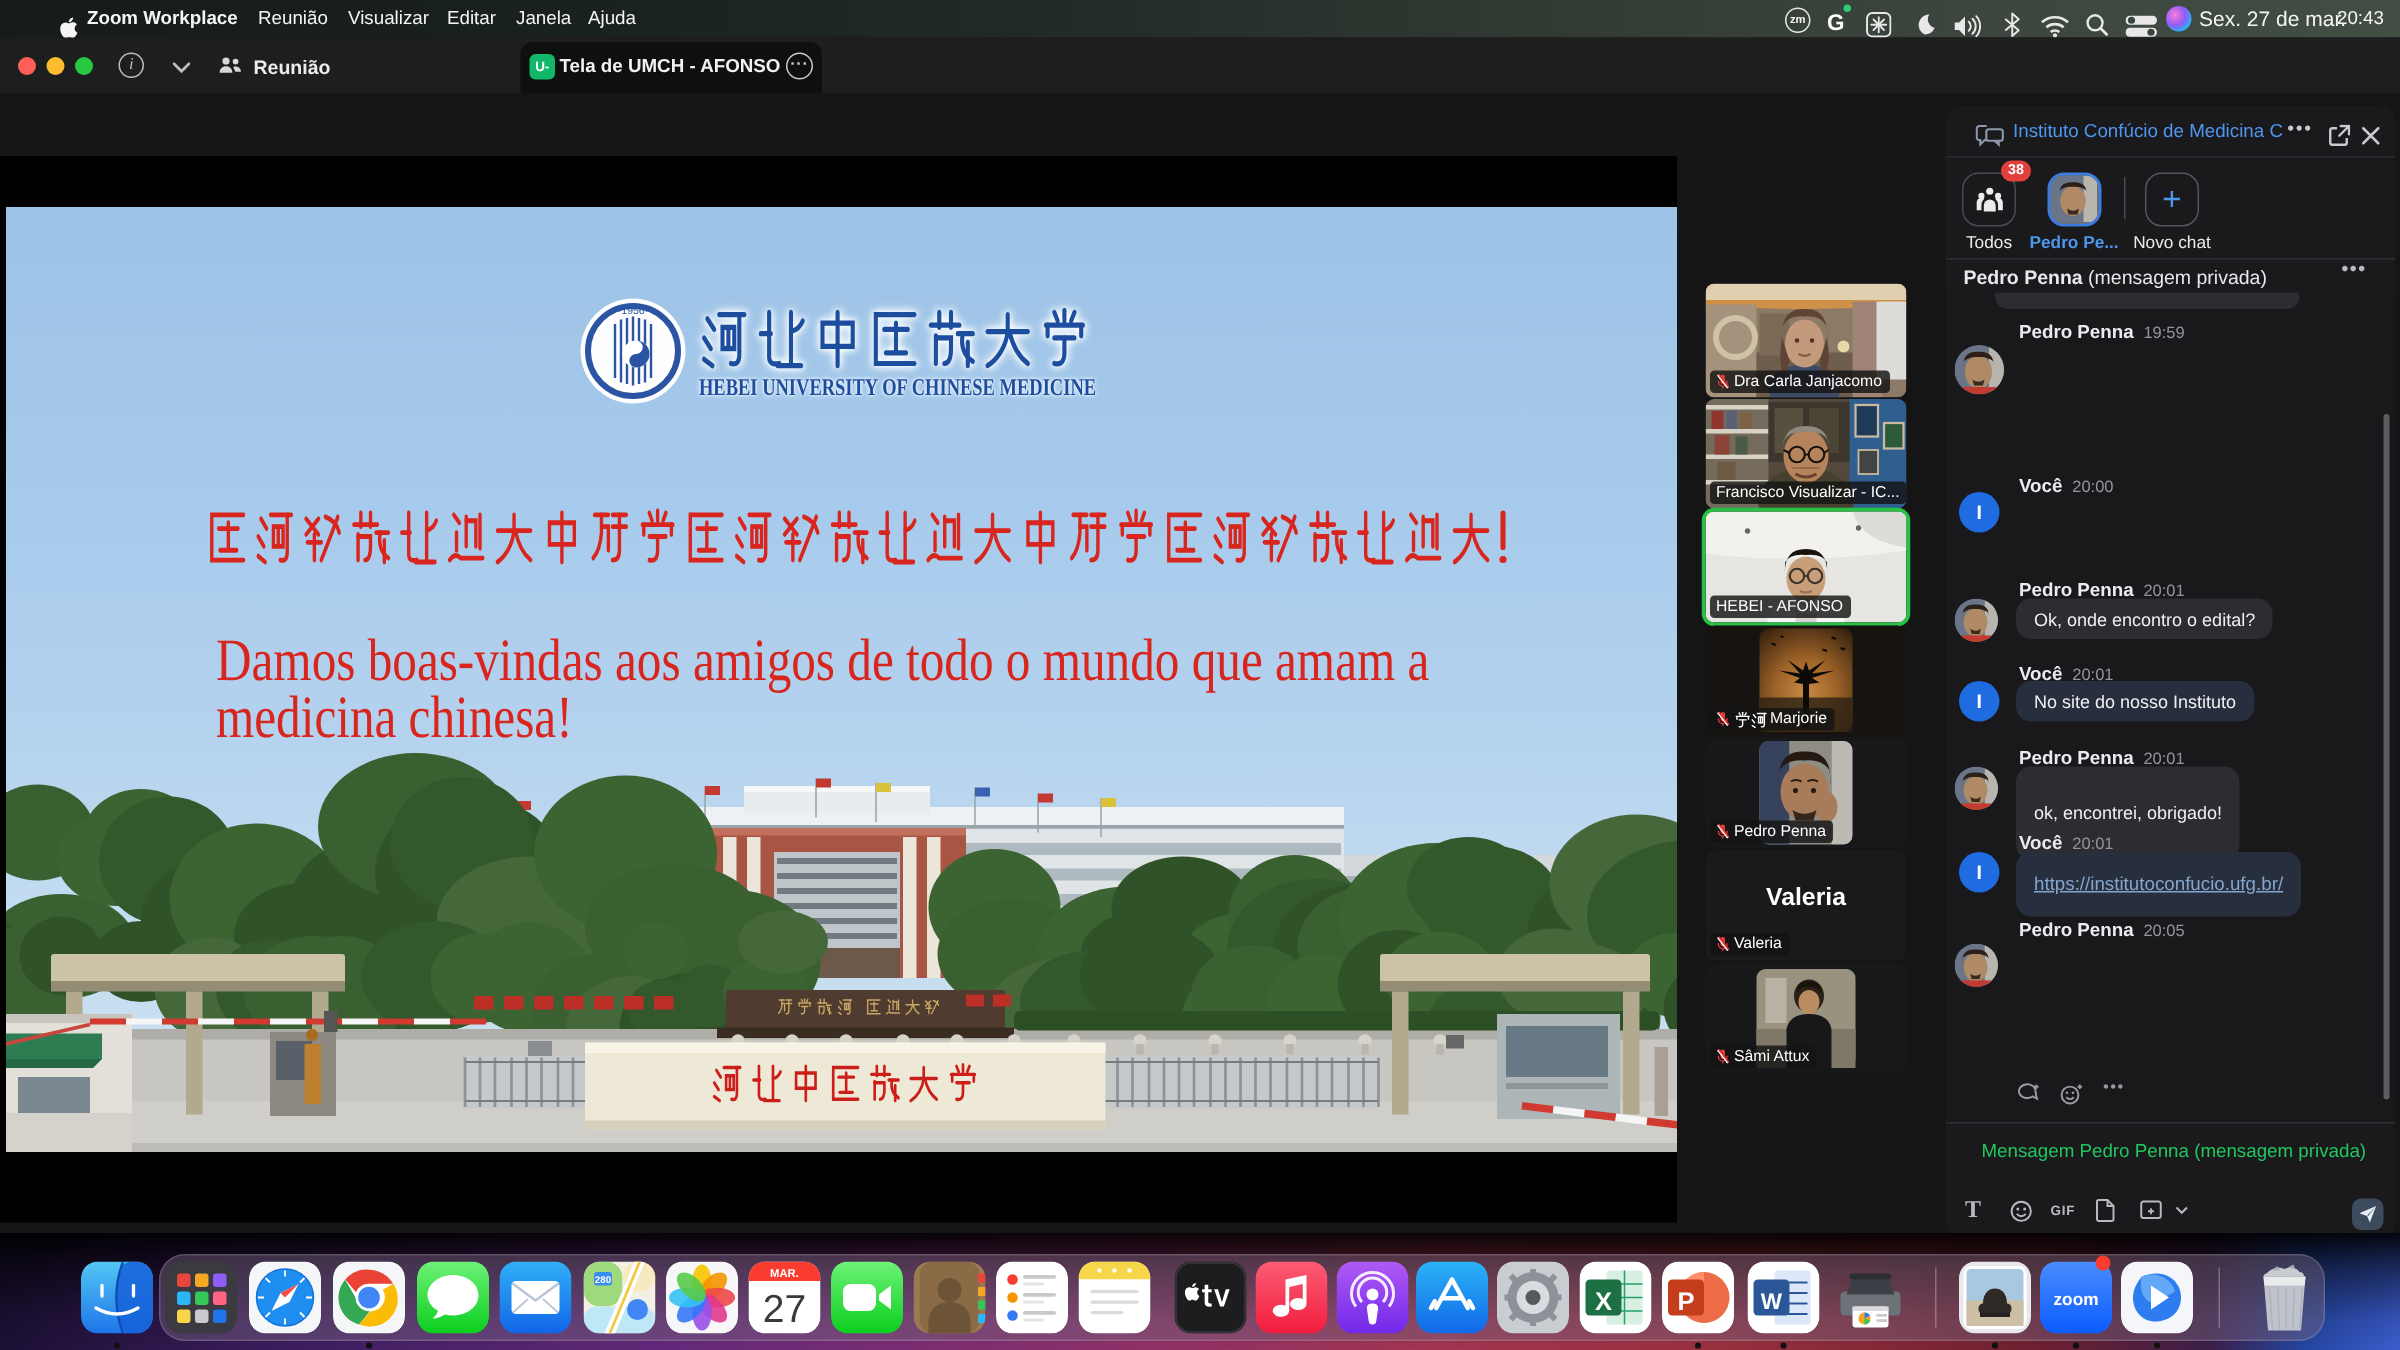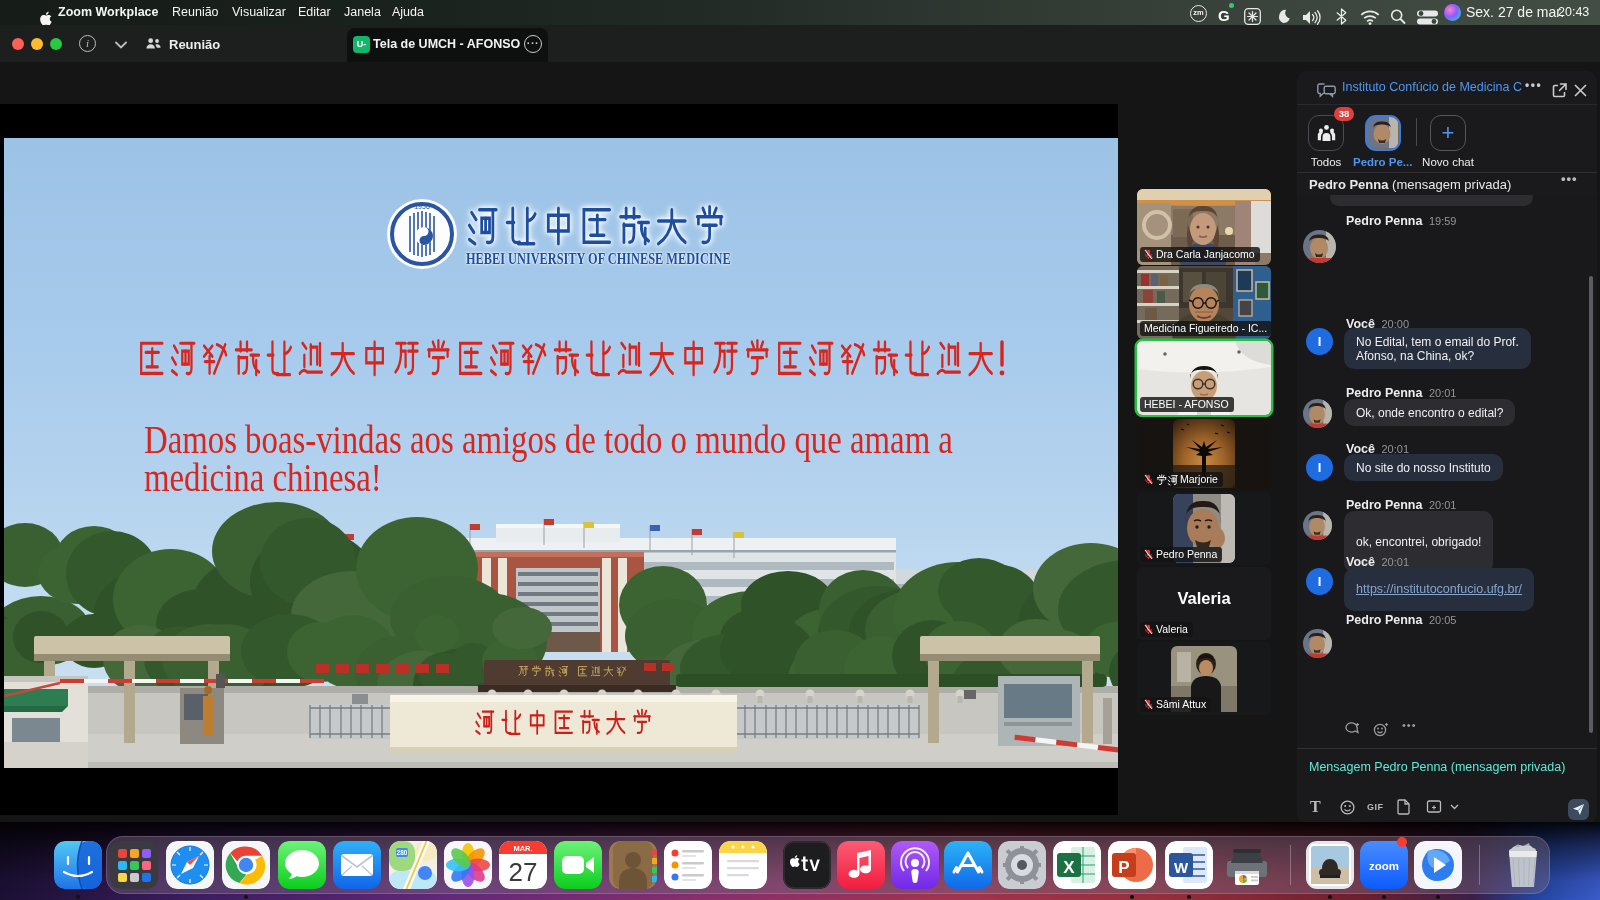--- a/index.html
+++ b/index.html
@@ -606,21 +606,21 @@
           <g fill="none" stroke="#16130f" stroke-width="1.4">
               <circle cx="61" cy="37" r="5.2"></circle>
               <circle cx="74" cy="37" r="5.2"></circle>
               <line x1="66" y1="37" x2="69" y2="37"></line>
               <line x1="56" y1="36" x2="52" y2="34"></line>
               <line x1="79" y1="36" x2="82" y2="34"></line>
             </g>
           <path d="M60 50q7 4 14 0" stroke="#6d4030" stroke-width="2" fill="none"></path>
           <path d="M58 46h18" stroke="#9a6848" stroke-width="1.4"></path>
         </svg>
-        <span class="nlabel">Medicina Figueiredo - IC...</span>
+        <span class="nlabel">Francisco Visualizar - IC...</span>
       </div>
 
       <div class="tile" style="top:152px;height:74px;box-shadow:0 0 0 2.5px #27c245 inset, 0 0 0 2.5px #27c245">
         <svg width="134" height="74" viewBox="0 0 134 74">
           <rect width="134" height="74" fill="#e6e5e2"></rect>
           <path d="M0 0h134v26q-70 10-134 2z" fill="#f2f1ee"></path>
           <path d="M98 0q6 20 36 24V0z" fill="#dddcd8"></path>
           <circle cx="28" cy="13" r="1.8" fill="#666"></circle>
             <circle cx="102" cy="11" r="1.8" fill="#666"></circle>
           <path d="M41 74q1-14 26-14t26 14z" fill="#f6f6f4"></path>
@@ -783,21 +783,20 @@
               <rect width="33" height="33" fill="#6a7688"></rect>
               <rect x="23" width="10" height="33" fill="#b8b4ae"></rect>
               <ellipse cx="16" cy="18" rx="9" ry="11" fill="#b08a66"></ellipse>
               <path d="M6 15Q5 4 16 4.5Q27 4 26 15L26 11Q22 7.5 16 8Q10 7.5 6 11Z" fill="#2c2018"></path>
               <path d="M12 23q4 3 8 0l-1 4h-6z" fill="#3a2a1e"></path>
               <rect y="28" width="33" height="5" fill="#c23b30"></rect>
             </svg></div>
 
         <span class="abs" style="left:49px;top:122px;font-size:12.5px;font-weight:bold;color:#ececf0">Você <span style="font-weight:normal;font-size:11px;color:#94949c">&nbsp;20:00</span></span>
         <div class="abs" style="left:9px;top:133px;width:27px;height:27px;border-radius:50%;background:#1f6be0;color:#fff;font-size:13px;font-weight:bold;text-align:center;line-height:27px">I</div>
-        <div class="abs" style="left:47px;top:133px;background:#272e3d;border-radius:10px;padding:6.5px 12px;color:#f0f0f2;font-size:12px;line-height:14.2px">No Edital, tem o email do Prof.<br>Afonso, na China, ok?</div>
 
         <span class="abs" style="left:49px;top:191px;font-size:12.5px;font-weight:bold;color:#ececf0">Pedro Penna <span style="font-weight:normal;font-size:11px;color:#94949c">&nbsp;20:01</span></span>
         <div class="abs" style="left:6px;top:204px;width:29px;height:29px;border-radius:50%;overflow:hidden"><svg width="29" height="29" viewBox="0 0 33 33">
               <rect width="33" height="33" fill="#6a7688"></rect>
               <rect x="23" width="10" height="33" fill="#b8b4ae"></rect>
               <ellipse cx="16" cy="18" rx="9" ry="11" fill="#b08a66"></ellipse>
               <path d="M6 15Q5 4 16 4.5Q27 4 26 15L26 11Q22 7.5 16 8Q10 7.5 6 11Z" fill="#2c2018"></path>
               <path d="M12 23q4 3 8 0l-1 4h-6z" fill="#3a2a1e"></path>
               <rect y="28" width="33" height="5" fill="#c23b30"></rect>
             </svg></div>
@@ -841,21 +840,21 @@
             <circle cx="5" cy="6.5" r=".9" fill="#9a9aa0"></circle>
             <circle cx="9" cy="6.5" r=".9" fill="#9a9aa0"></circle>
             <path d="M4.5 9.5q2.5 2.5 5 0" fill="none" stroke="#9a9aa0" stroke-width="1.2"></path>
             <path stroke="#9a9aa0" stroke-width="1.2" d="M13.5 1v3M12 2.5h3"></path>
           </svg>
         <span class="abs" style="left:105px;top:524px;color:#9a9aa0;font-size:11px;letter-spacing:1px">•••</span>
 
         <div class="abs" style="left:292px;top:81px;width:4px;height:457px;background:#5c5c61;border-radius:2px"></div>
       </div>
       <div class="abs" style="left:0;top:677px;width:300px;height:1px;background:#2e2e33"></div>
-      <span class="abs" style="left:12px;top:689px;color:#5eead4;font-size:12.5px;white-space:nowrap">Mensagem Pedro Penna (mensagem privada)</span>
+      <span class="abs" style="left:24px;top:689px;color:#22c55e;font-size:12.5px;white-space:nowrap">Mensagem Pedro Penna (mensagem privada)</span>
 
       <span class="abs" style="left:13px;top:727px;color:#b9b9be;font-size:16px;font-family:'Liberation Serif',serif;font-weight:bold">T</span>
       <svg class="abs" style="left:43px;top:729px" width="15" height="15" viewBox="0 0 15 15">
           <circle cx="7.5" cy="7.5" r="6.4" fill="none" stroke="#b9b9be" stroke-width="1.3"></circle>
           <circle cx="5.2" cy="6" r="1" fill="#b9b9be"></circle>
           <circle cx="9.8" cy="6" r="1" fill="#b9b9be"></circle>
           <path d="M4.5 9.3q3 3 6 0" fill="none" stroke="#b9b9be" stroke-width="1.2"></path>
         </svg>
       <span class="abs" style="left:70px;top:731px;color:#b9b9be;font-size:9px;font-weight:bold;letter-spacing:.5px">GIF</span>
       <svg class="abs" style="left:100px;top:728px" width="13" height="16" viewBox="0 0 13 16">

